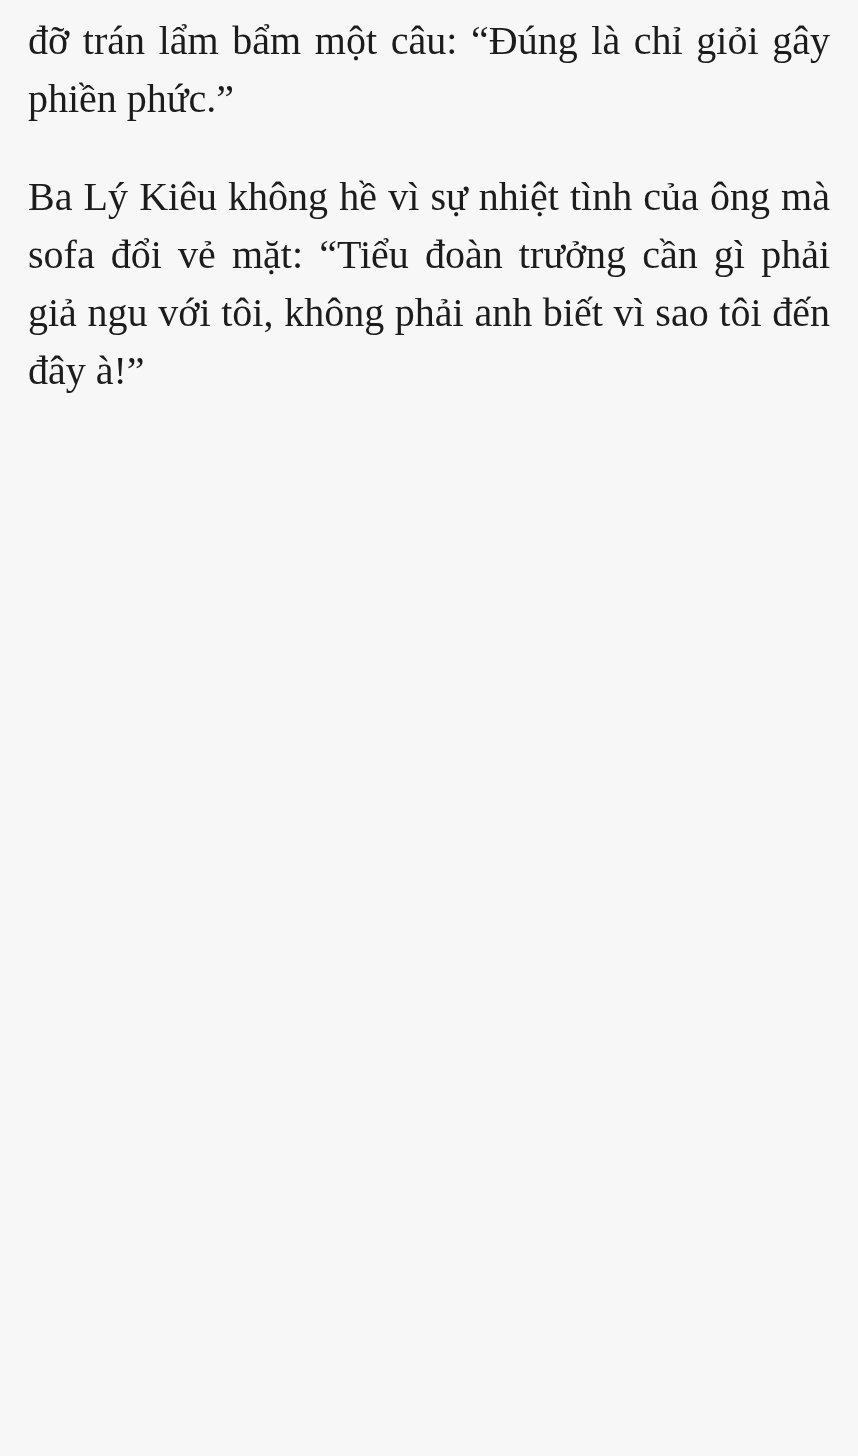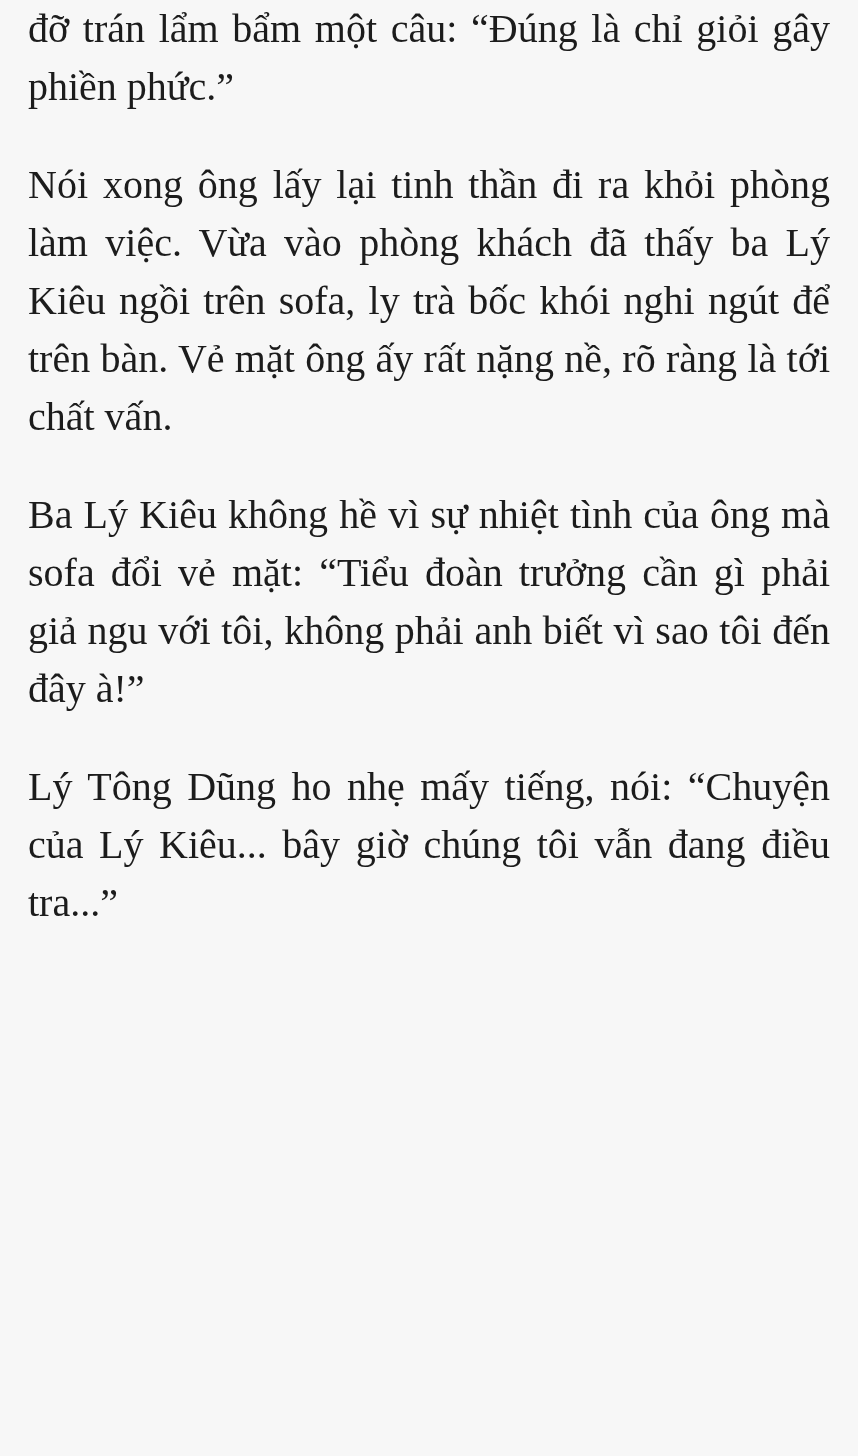--- a/index.html
+++ b/index.html
@@ -11,21 +11,21 @@
     width: 858px;
     background: var(--bg);
   }
   body {
     height: 1456px;
     overflow: hidden;
   }
   .reader-page {
     width: 858px;
     height: 1456px;
-    padding: 0 28px;
+    padding: 12px 28px;
     background: var(--bg);
     color: var(--fg);
     font-family: "Liberation Serif", "DejaVu Serif", serif;
     font-size: 40px;
     line-height: 58px;
     text-align: justify;
     text-justify: inter-word;
     overflow: hidden;
   }
   .reader-page p {
@@ -33,16 +33,14 @@
   }
   .reader-page p + p {
     margin-top: 40px;
   }
 </style>
 </head>
 <body>
 
 <div class="reader-page">
   <p>đỡ trán lẩm bẩm một câu: “Đúng là chỉ giỏi gây phiền phức.”</p>
-  <p>Nói xong ông lấy lại tinh thần đi ra khỏi phòng làm việc. Vừa vào phòng khách đã thấy ba Lý Kiêu ngồi trên sofa, ly trà bốc khói nghi ngút để trên bàn. Vẻ mặt ông ấy rất nặng nề, rõ ràng là tới chất vấn.</p>
   <p>Ba Lý Kiêu không hề vì sự nhiệt tình của ông mà sofa đổi vẻ mặt: “Tiểu đoàn trưởng cần gì phải giả ngu với tôi, không phải anh biết vì sao tôi đến đây à!”</p>
-  <p>Lý Tông Dũng ho nhẹ mấy tiếng, nói: “Chuyện của Lý Kiêu... bây giờ chúng tôi vẫn đang điều tra...”</p>
 </div>
 
 </body></html>

